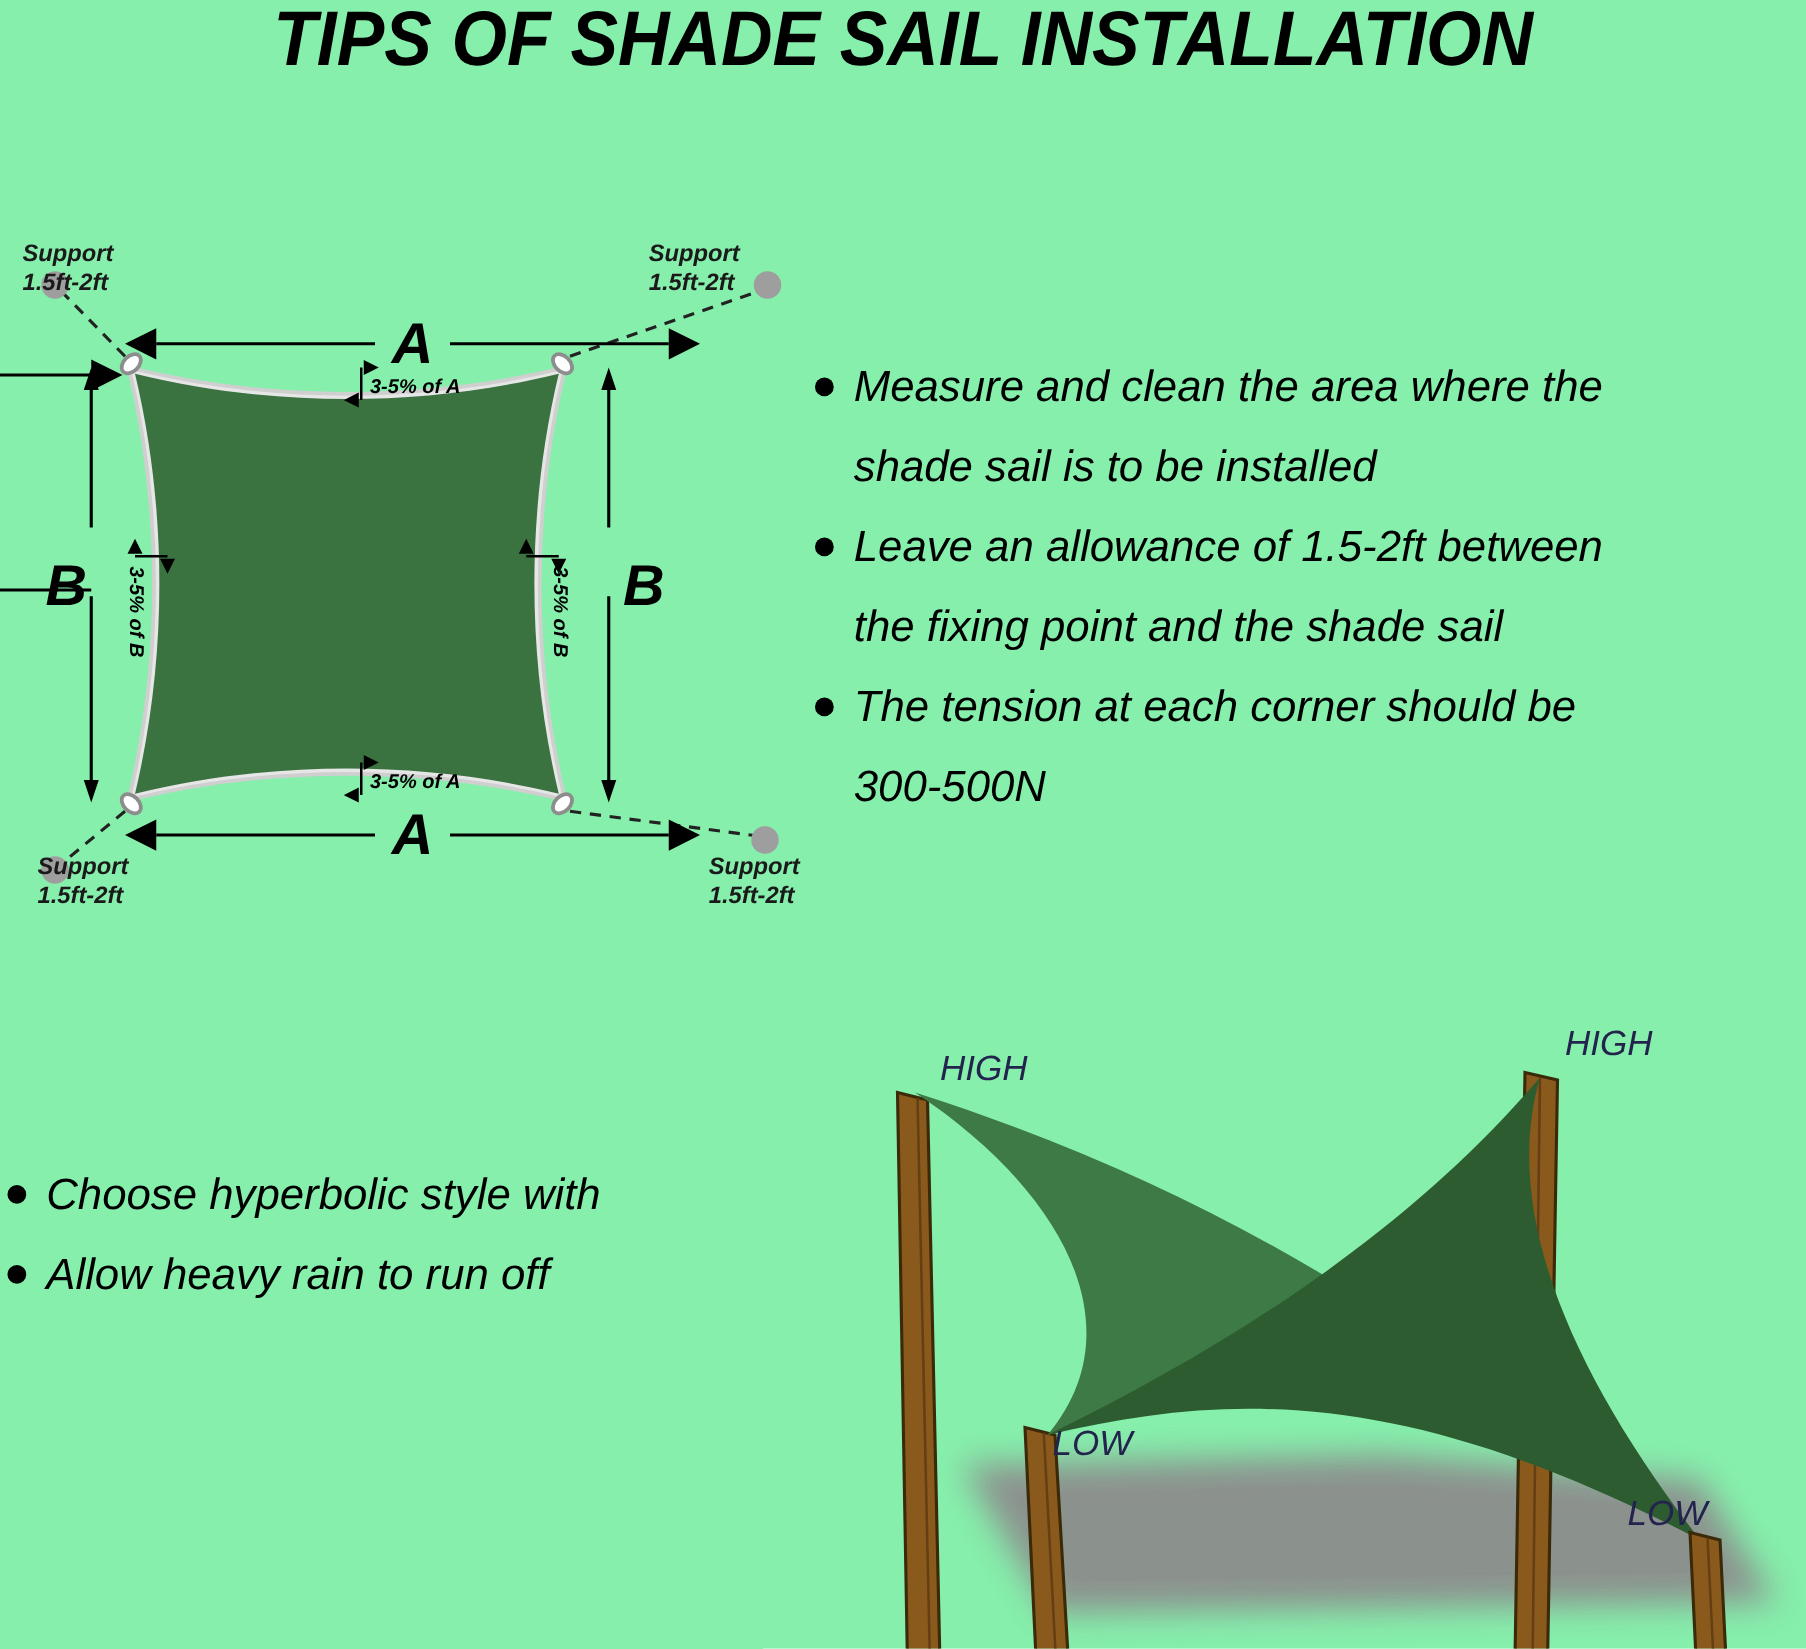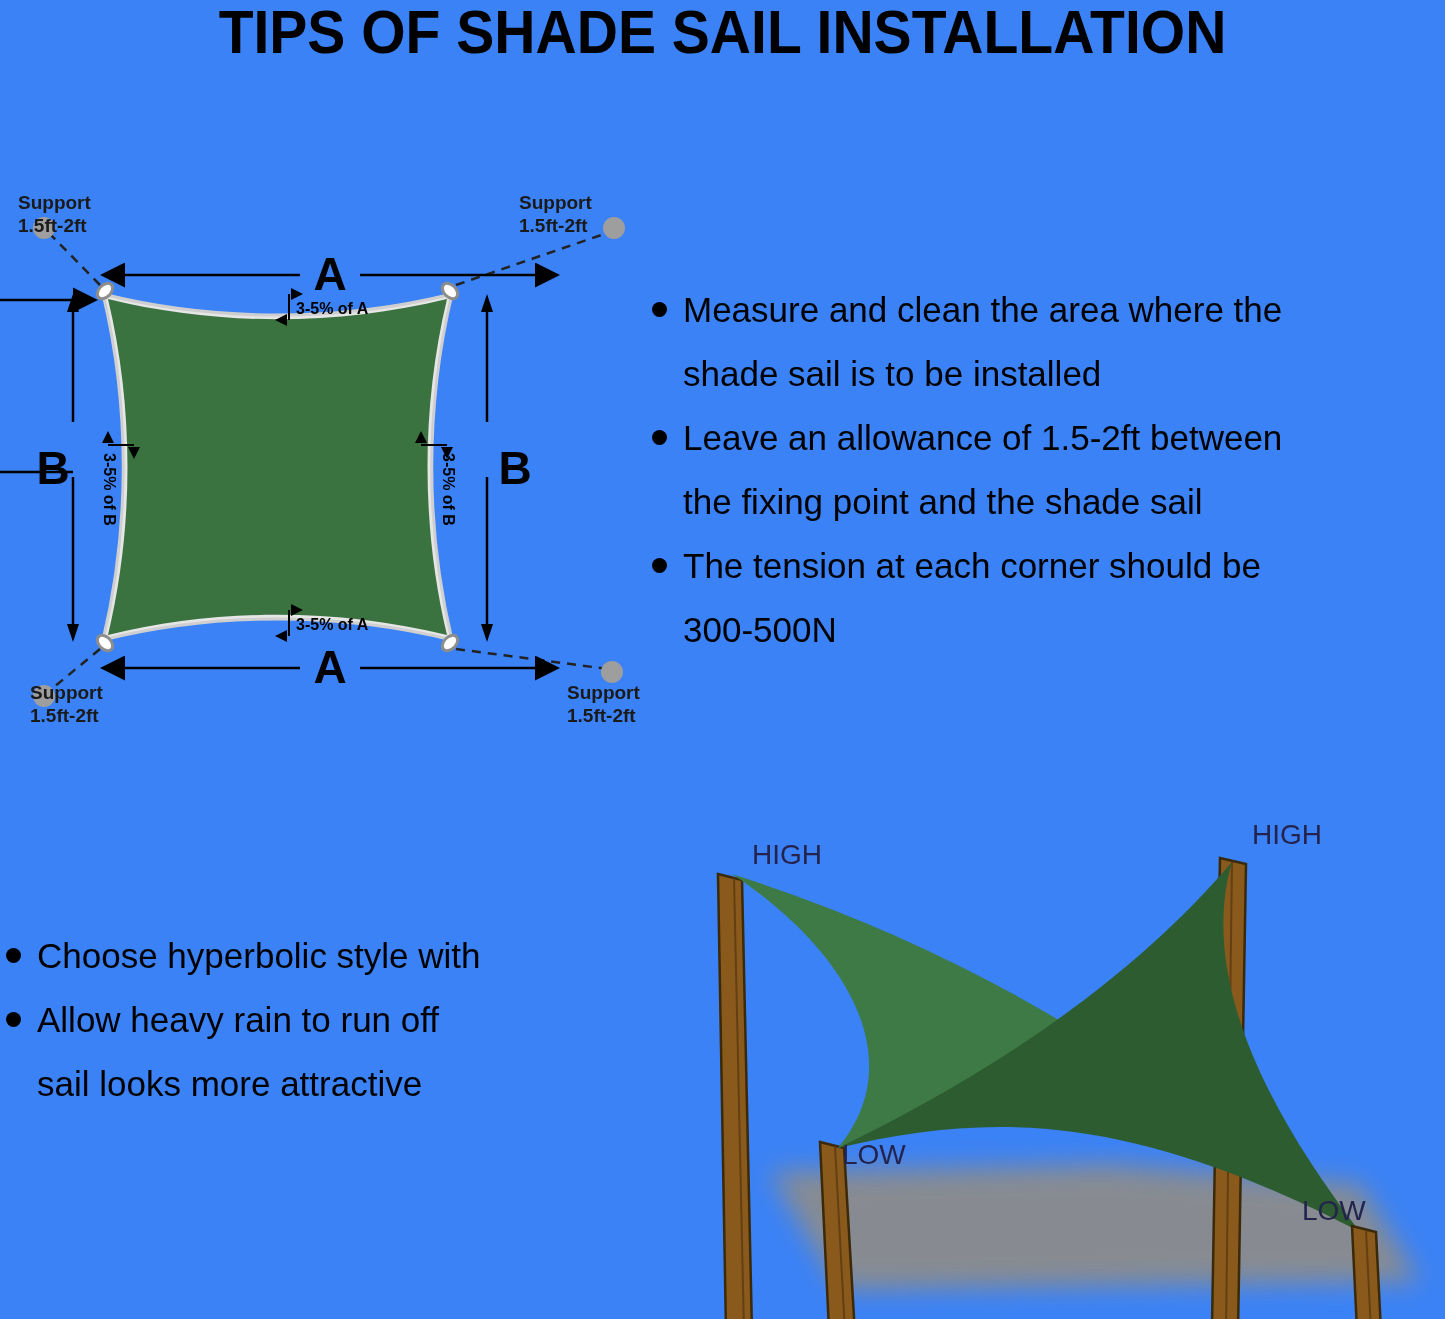--- a/index.html
+++ b/index.html
@@ -4,23 +4,24 @@
 <style>
   html, body {
     margin: 0;
     padding: 0;
     background: #ffffff;
   }
   #page {
     position: relative;
     width: 1445px;
     height: 1319px;
-    background: #3b82f6;
+    background: #86efac;
     overflow: hidden;
     font-family: "Liberation Sans", "DejaVu Sans", sans-serif;
+    font-style: italic;
   }
 
   
   #title {
     position: absolute;
     left: 0;
     top: -4px;
     width: 1445px;
     text-align: center;
     font-family: "Liberation Sans", "DejaVu Sans", sans-serif;
@@ -275,24 +276,20 @@
 
   <div class="bullets" id="tips-bottom">
     <div class="bullet-row">
       <span class="bullet-dot"></span>
       <span class="bullet-text">Choose hyperbolic style with</span>
     </div>
     <div class="bullet-row">
       <span class="bullet-dot"></span>
       <span class="bullet-text">Allow heavy rain to run off</span>
     </div>
-    <div class="bullet-row">
-      <span class="bullet-dot hidden"></span>
-      <span class="bullet-text">sail looks more attractive</span>
-    </div>
   </div>
 
   <div id="hyper-diagram">
     <svg width="785" height="539" viewBox="0 0 785 539" xmlns="http://www.w3.org/2000/svg">
       <defs>
         <filter id="softShadow" x="-20%" y="-40%" width="140%" height="200%">
           <feGaussianBlur stdDeviation="13"></feGaussianBlur>
         </filter>
       </defs>
 

